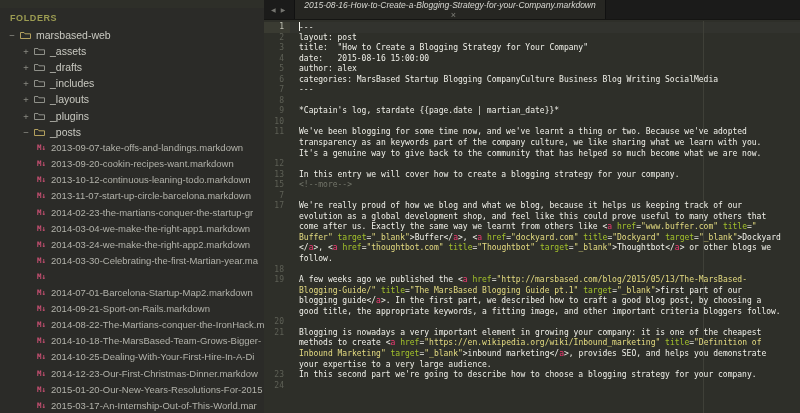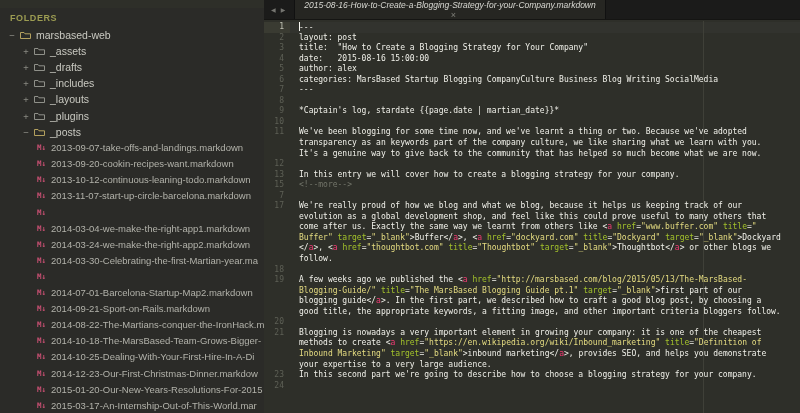--- a/index.html
+++ b/index.html
@@ -131,20 +131,21 @@
         <div class="trow file-row">
           <span class="md-icon">M↓</span>
           <span>2013-10-12-continuous-leaning-todo.markdown</span>
         </div>
         <div class="trow file-row">
           <span class="md-icon">M↓</span>
           <span>2013-11-07-start-up-circle-barcelona.markdown</span>
         </div>
         <div class="trow file-row">
           <span class="md-icon">M↓</span>
+          <span>2014-02-23-the-martians-conquer-the-startup-gr</span>
         </div>
         <div class="trow file-row">
           <span class="md-icon">M↓</span>
           <span>2014-03-04-we-make-the-right-app1.markdown</span>
         </div>
         <div class="trow file-row">
           <span class="md-icon">M↓</span>
           <span>2014-03-24-we-make-the-right-app2.markdown</span>
         </div>
         <div class="trow file-row">

